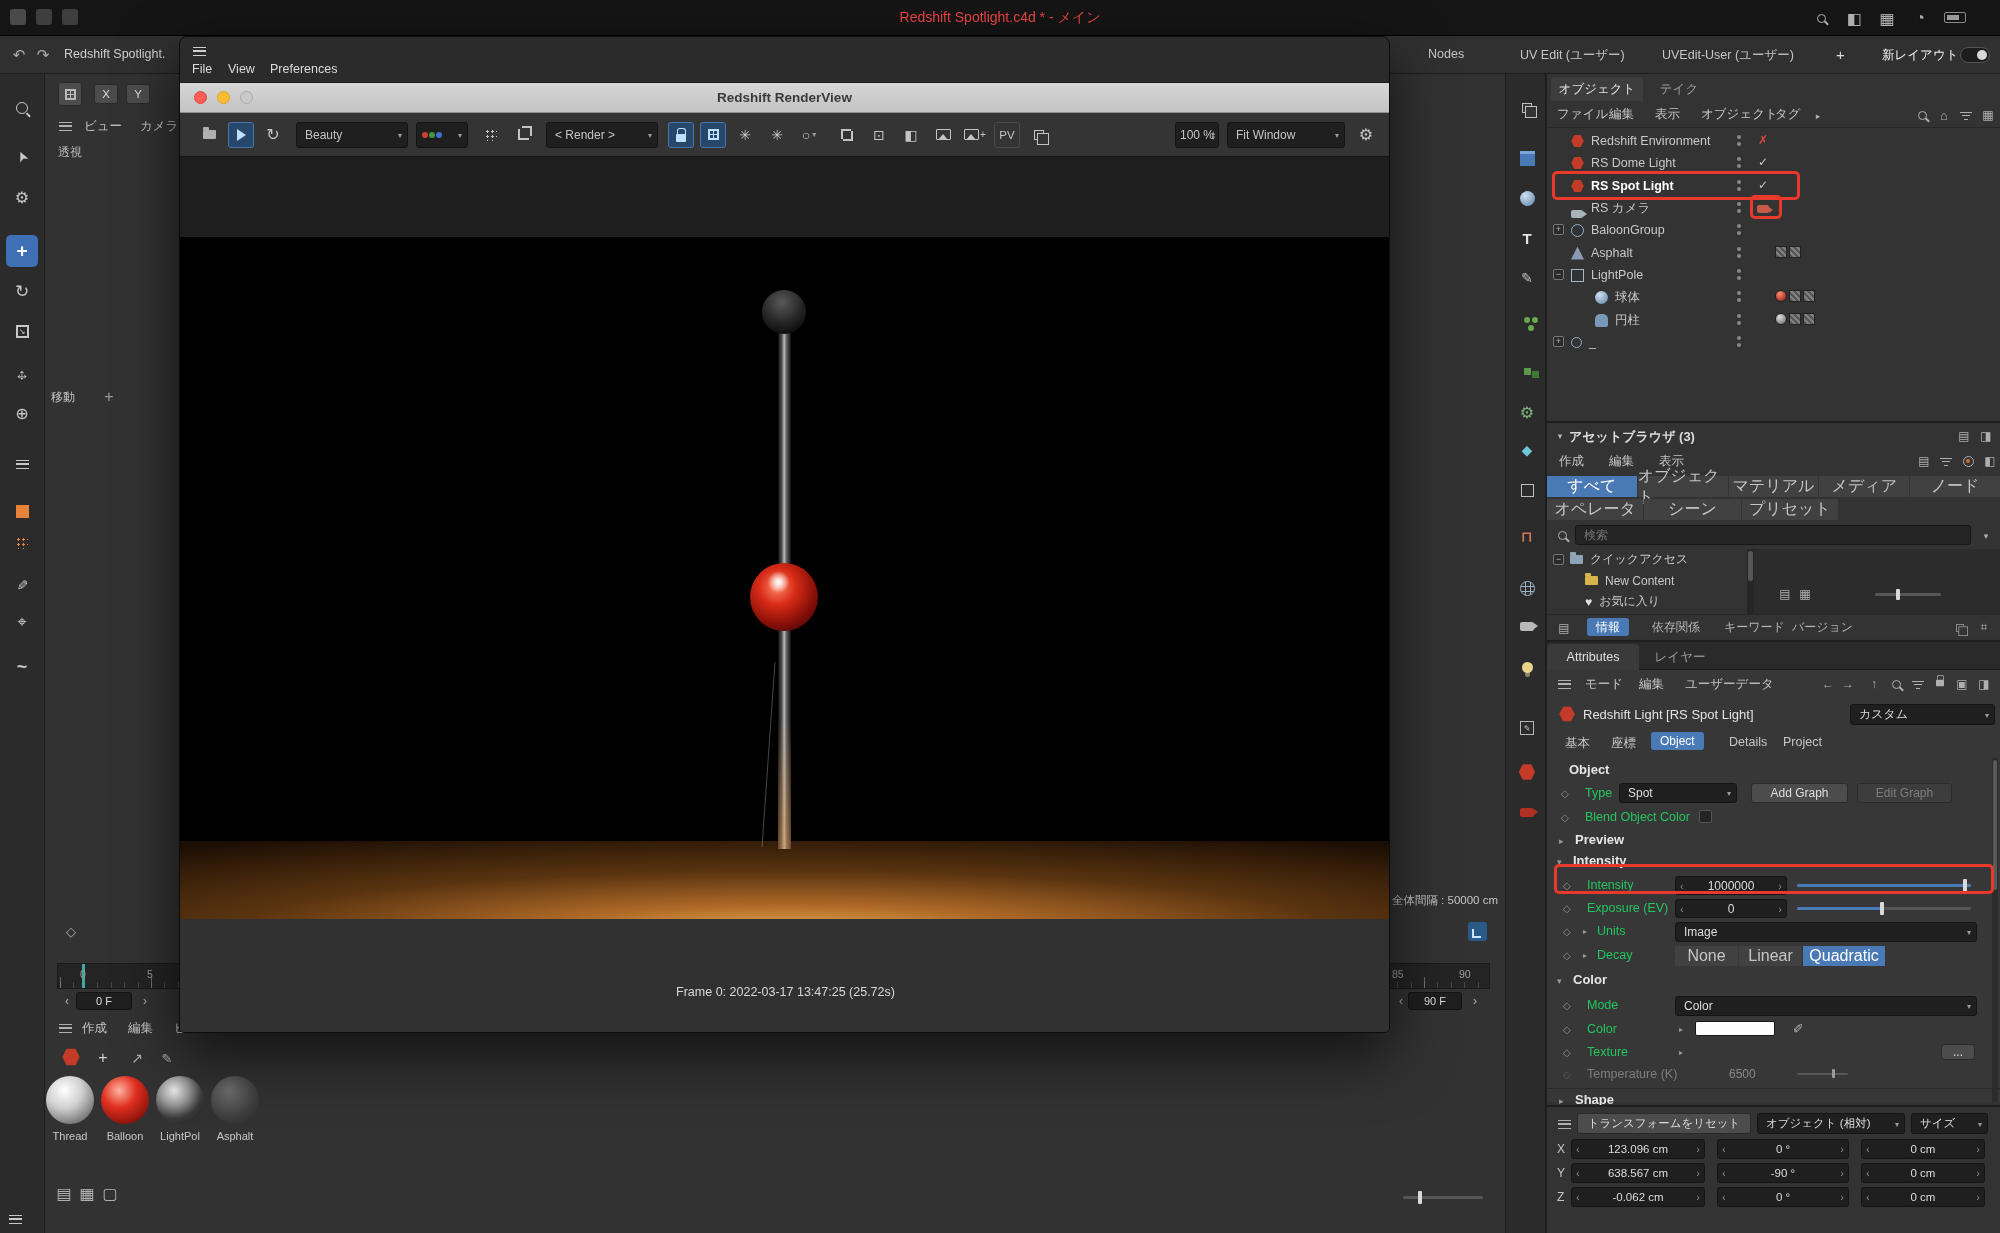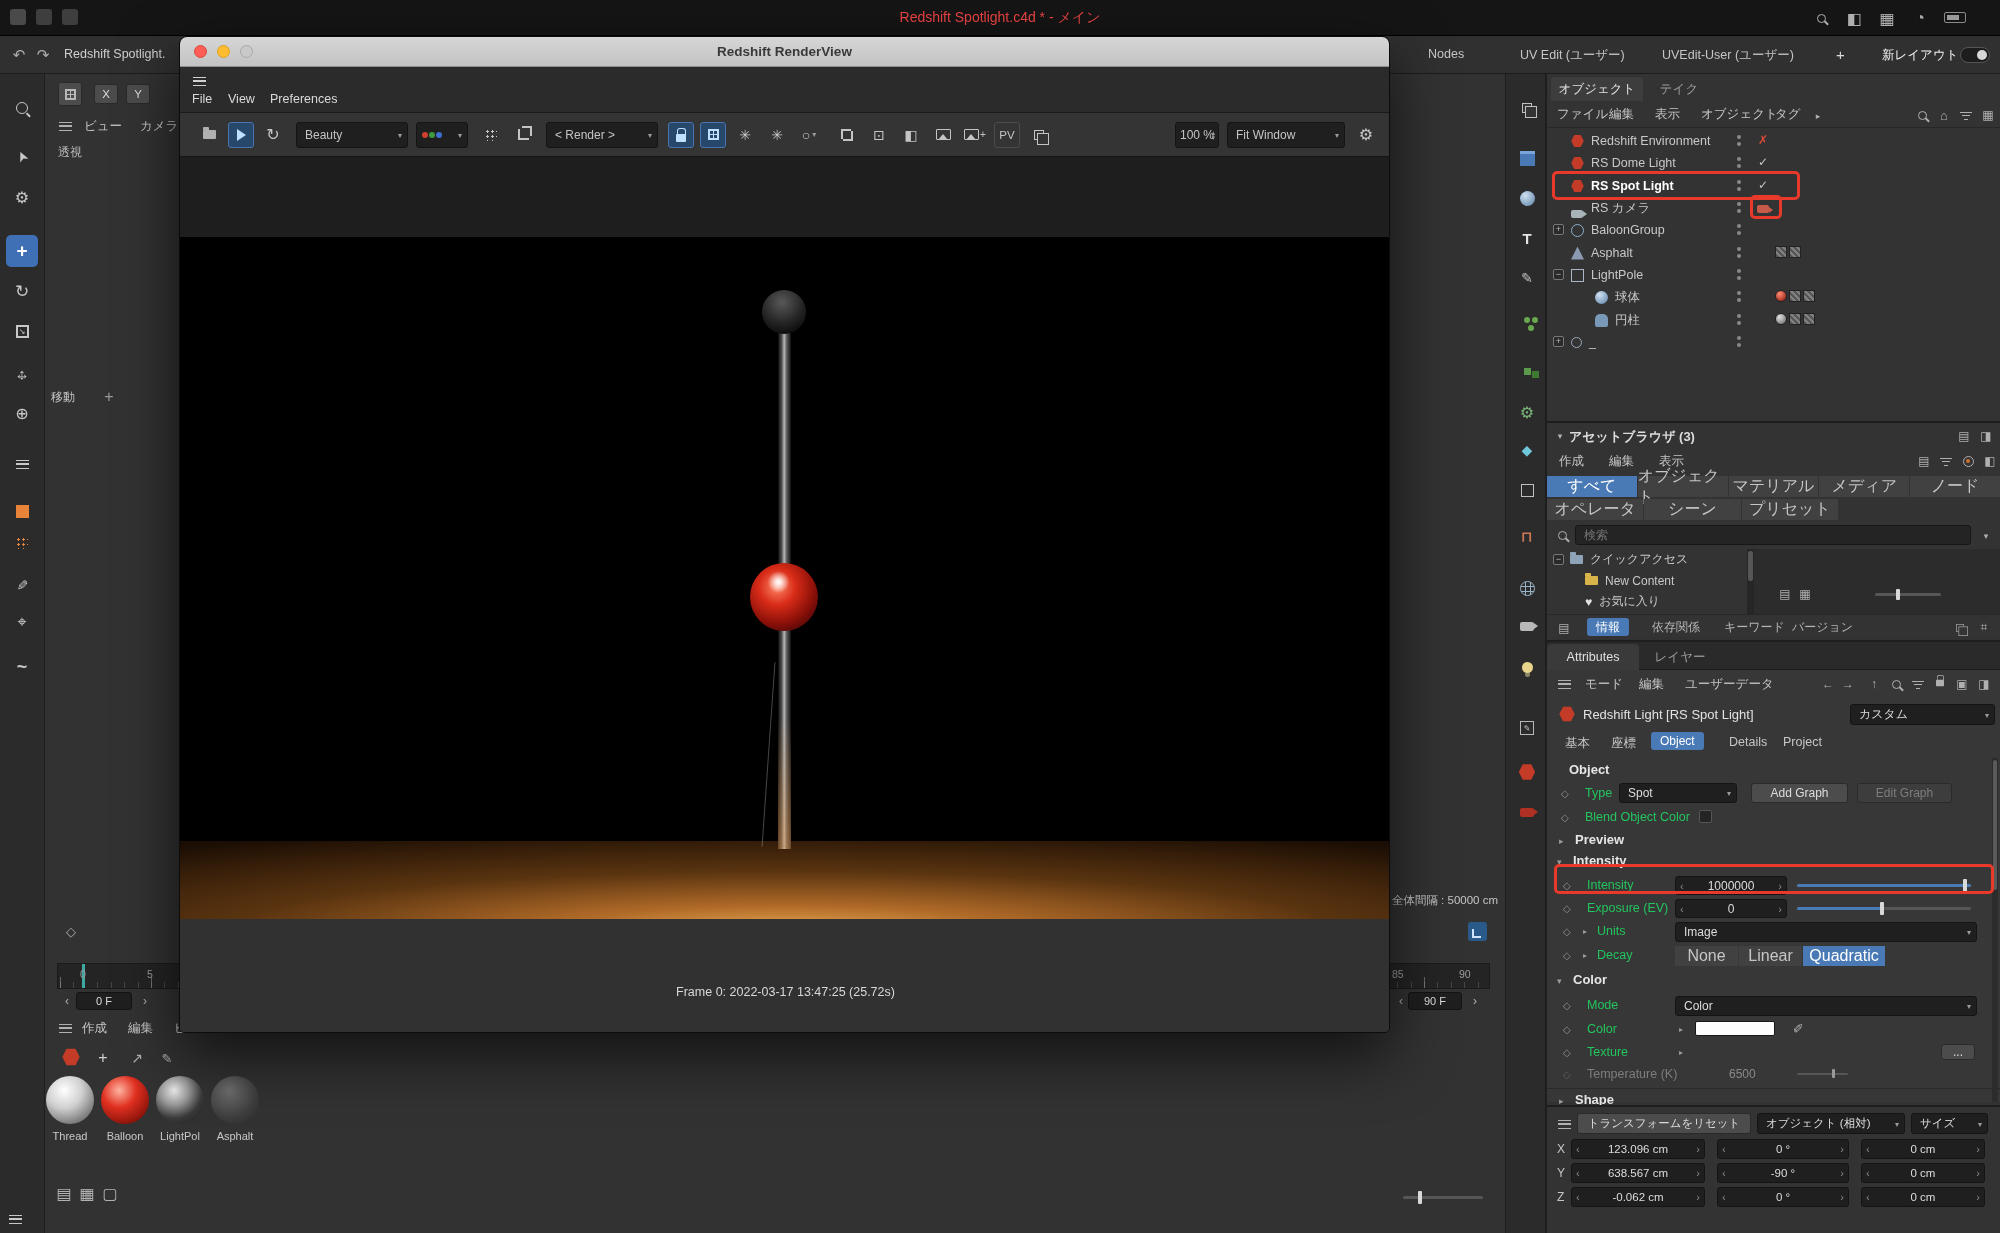--- a/index.html
+++ b/index.html
@@ -683,33 +683,33 @@
         </div>
       <div class="well" style="left:314px;top:0;width:124px;height:20px;font-size:11.5px">
           <span class="st l">‹</span>
           <span>0 cm</span>
           <span class="st r">›</span>
         </div>
     </div>
   </div>
 
   <div id="rv">
+    <div id="rv-menus">
+      <span class="mini" style="left:10px;top:5px;color:#d0d0d0">
+          <span class="i-burger"></span>
+        </span>
+      <span class="mtxt" style="left:12px;top:25px;color:#dadada">File</span>
+      <span class="mtxt" style="left:48px;top:25px;color:#dadada">View</span>
+      <span class="mtxt" style="left:90px;top:25px;color:#dadada">Preferences</span>
+    </div>
     <div id="rv-title">
       <span class="tl" style="left:14px;background:#ff5d55;border:1px solid #d84840"></span>
       <span class="tl" style="left:37px;background:#febc30;border:1px solid #dfa023"></span>
       <span class="tl" style="left:60px;background:#c9c9c9;border:1px solid #a8a8a8"></span>
       <span>Redshift RenderView</span>
-    </div>
-    <div id="rv-menus">
-      <span class="mini" style="left:10px;top:5px;color:#d0d0d0">
-          <span class="i-burger"></span>
-        </span>
-      <span class="mtxt" style="left:12px;top:25px;color:#dadada">File</span>
-      <span class="mtxt" style="left:48px;top:25px;color:#dadada">View</span>
-      <span class="mtxt" style="left:90px;top:25px;color:#dadada">Preferences</span>
     </div>
     <div class="rvt">
       <span class="tbi">
           <span class="i-folder" style="background:#b0b0b0"></span>
         </span>
       <span class="tbi hl">
           <span class="i-play"></span>
         </span>
       <span class="tbi" style="font-size:16px">↻</span>
       <span class="tbi dd" style="position:relative;width:112px;justify-content:flex-start;margin-left:10px">

